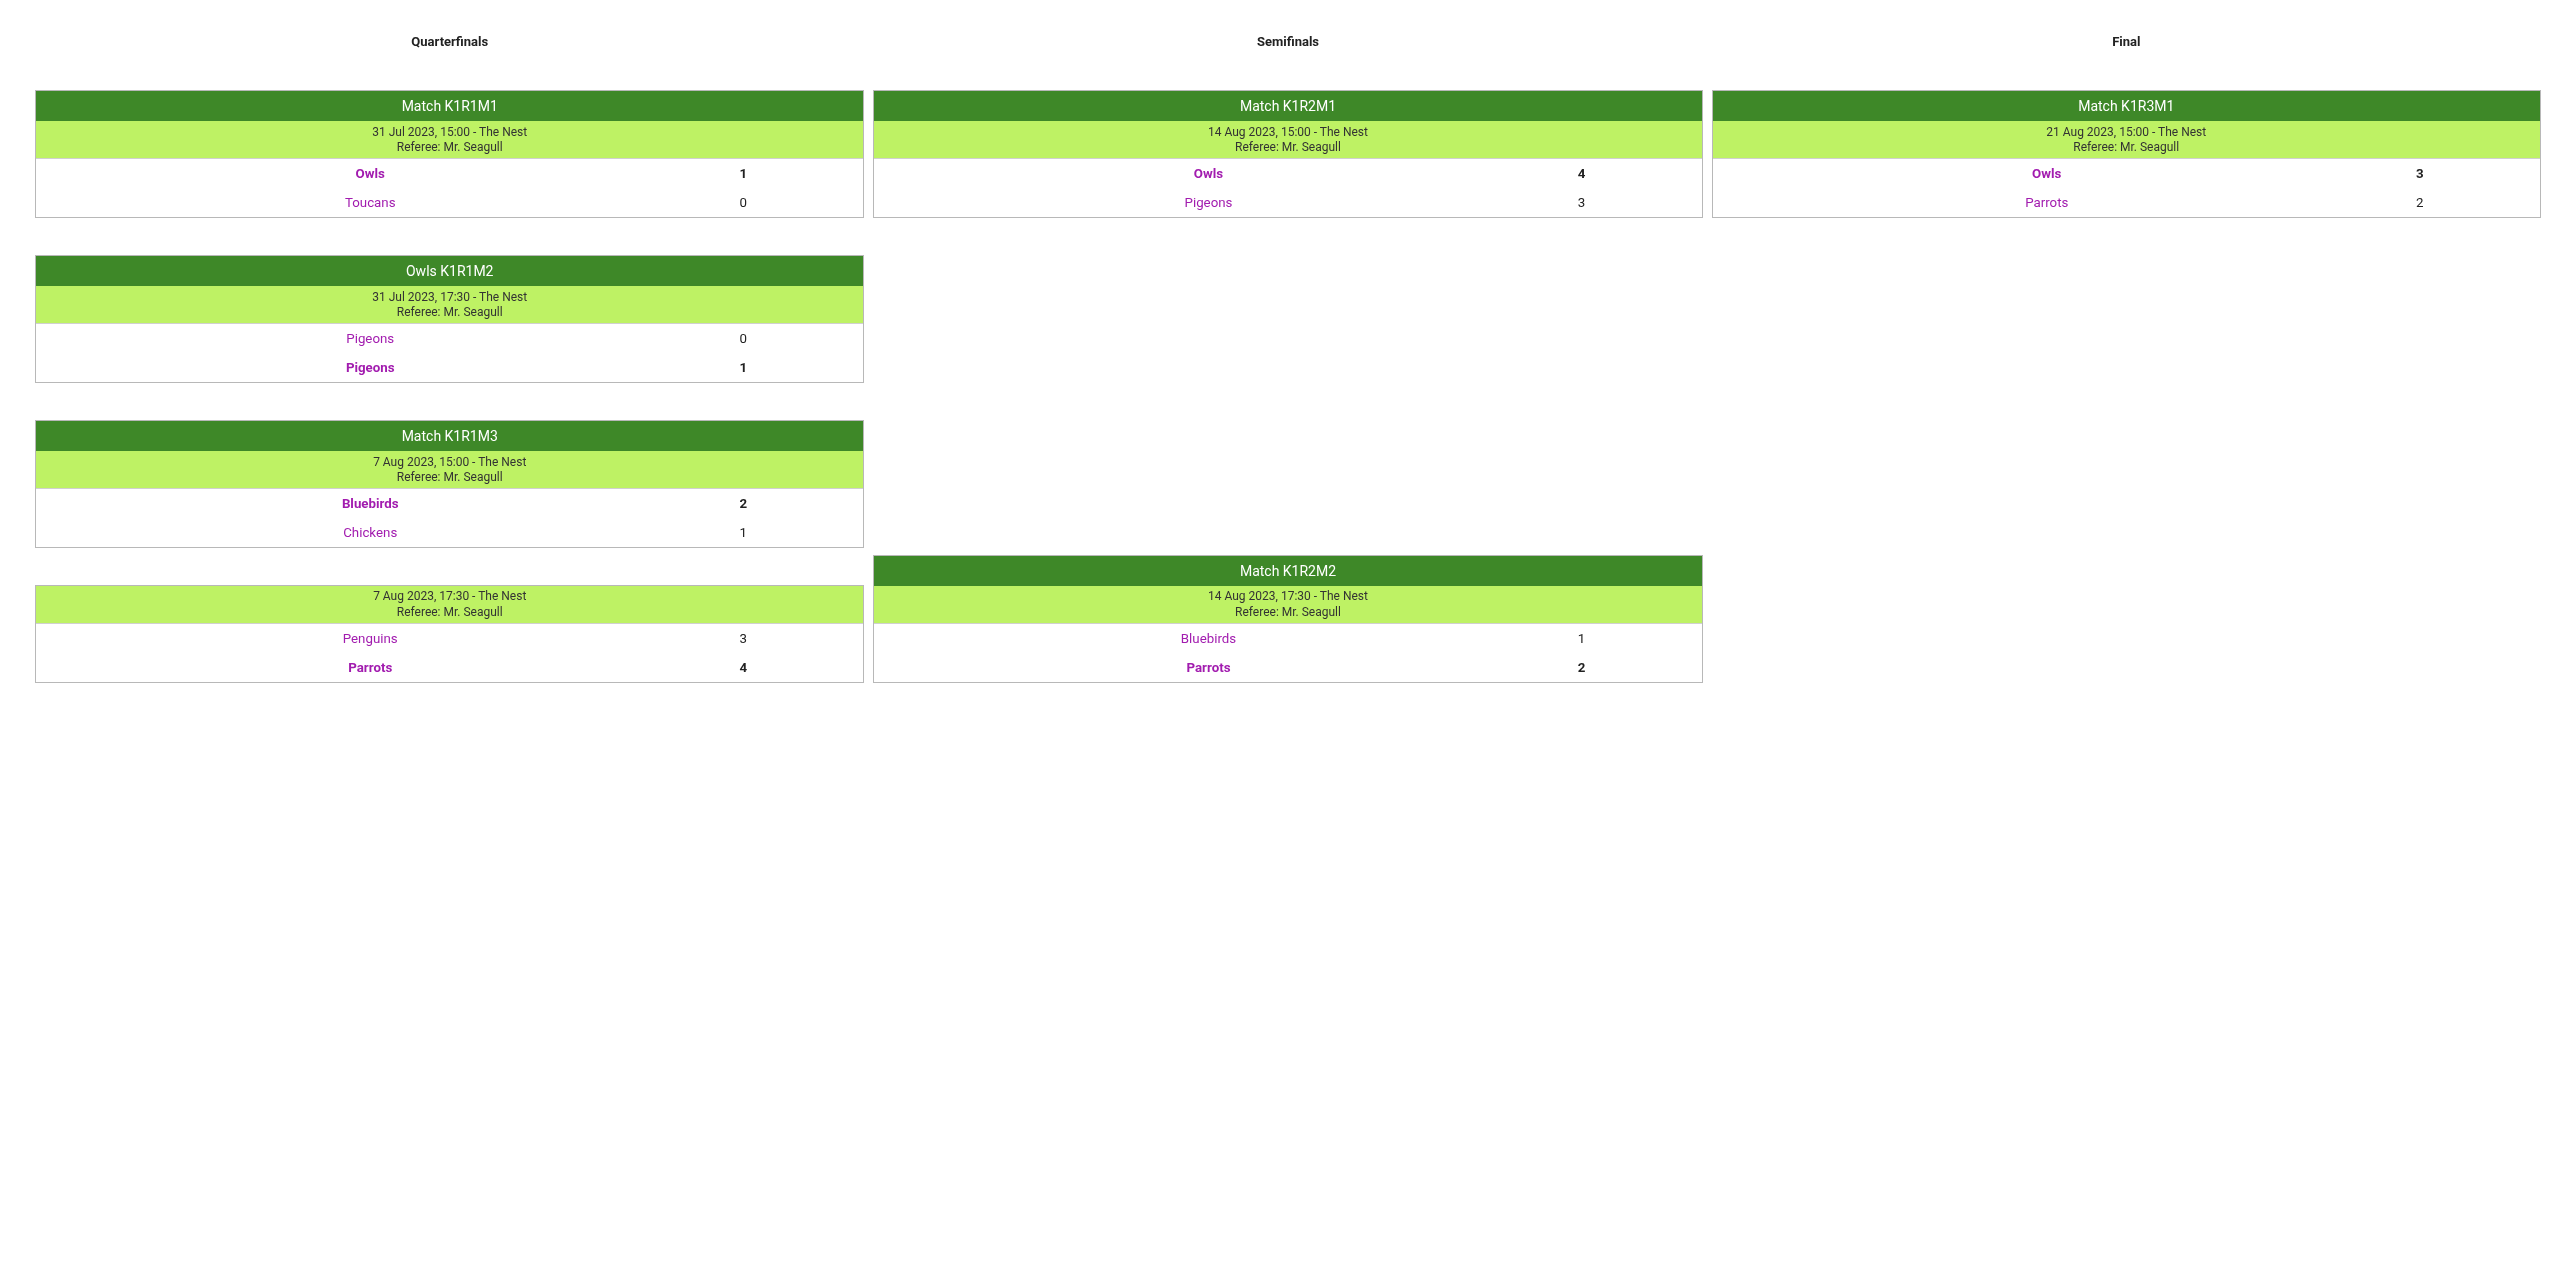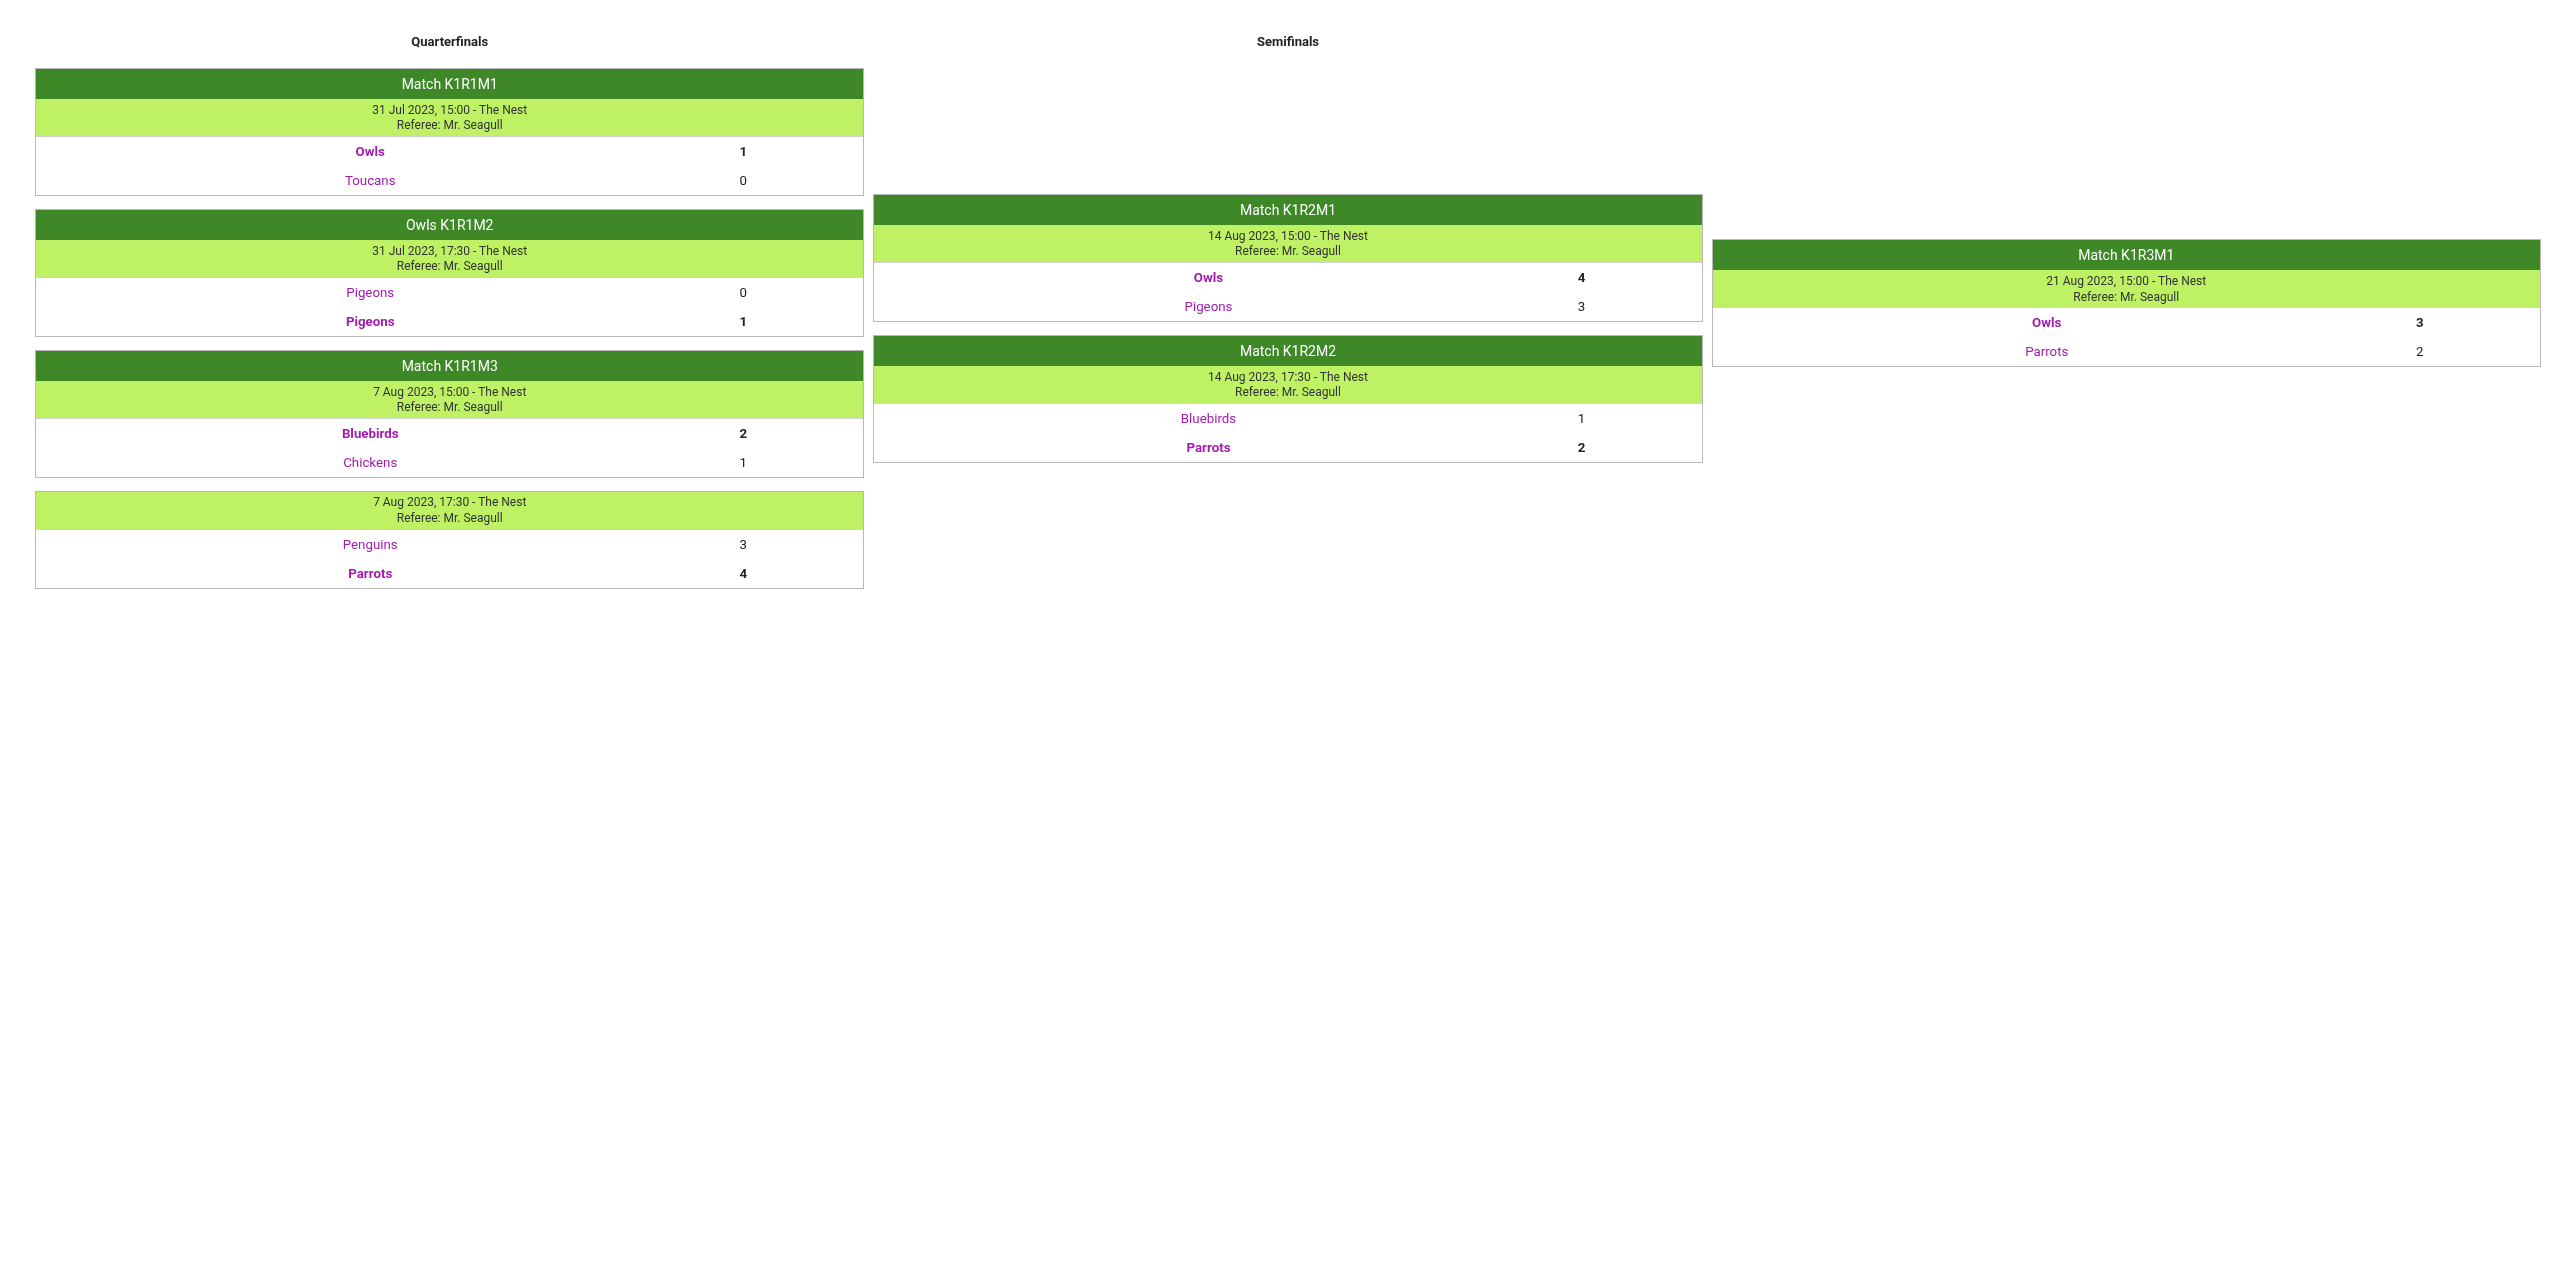--- a/index.html
+++ b/index.html
@@ -20,23 +20,24 @@
     .column-title {
       text-align: center;
       font-size: 13px;
       font-weight: 700;
       color: #222;
       padding: 16px 0 19.4px 0;
     }
     .matches {
       display: flex;
       flex-direction: column;
-      justify-content: center;
+      justify-content: space-between;
       flex: 1;
-      gap: 13px;
+      gap: 37px;
+      margin-top: 22px;
     }
     .match-card {
       border: 0.9px solid #b8b8b8;
       background: #fff;
     }
     .match-header {
       background: #3e8828;
       color: #fff;
       text-align: center;
       font-size: 14px;
@@ -179,20 +180,21 @@
         <div class="team-row winner">
           <span class="team-name">Parrots</span>
           <span class="team-score">2</span>
         </div>
       </div>
 
     </div>
   </div>
 
   <div class="column">
+    <div class="column-title">Final</div>
     <div class="matches">
 
       <div class="match-card">
         <div class="match-header">Match K1R3M1</div>
         <div class="match-meta">
           <div class="match-meta-line">21 Aug 2023, 15:00 - The Nest</div>
           <div class="match-meta-line">Referee: Mr. Seagull</div>
         </div>
         <div class="team-row winner">
           <span class="team-name">Owls</span>

